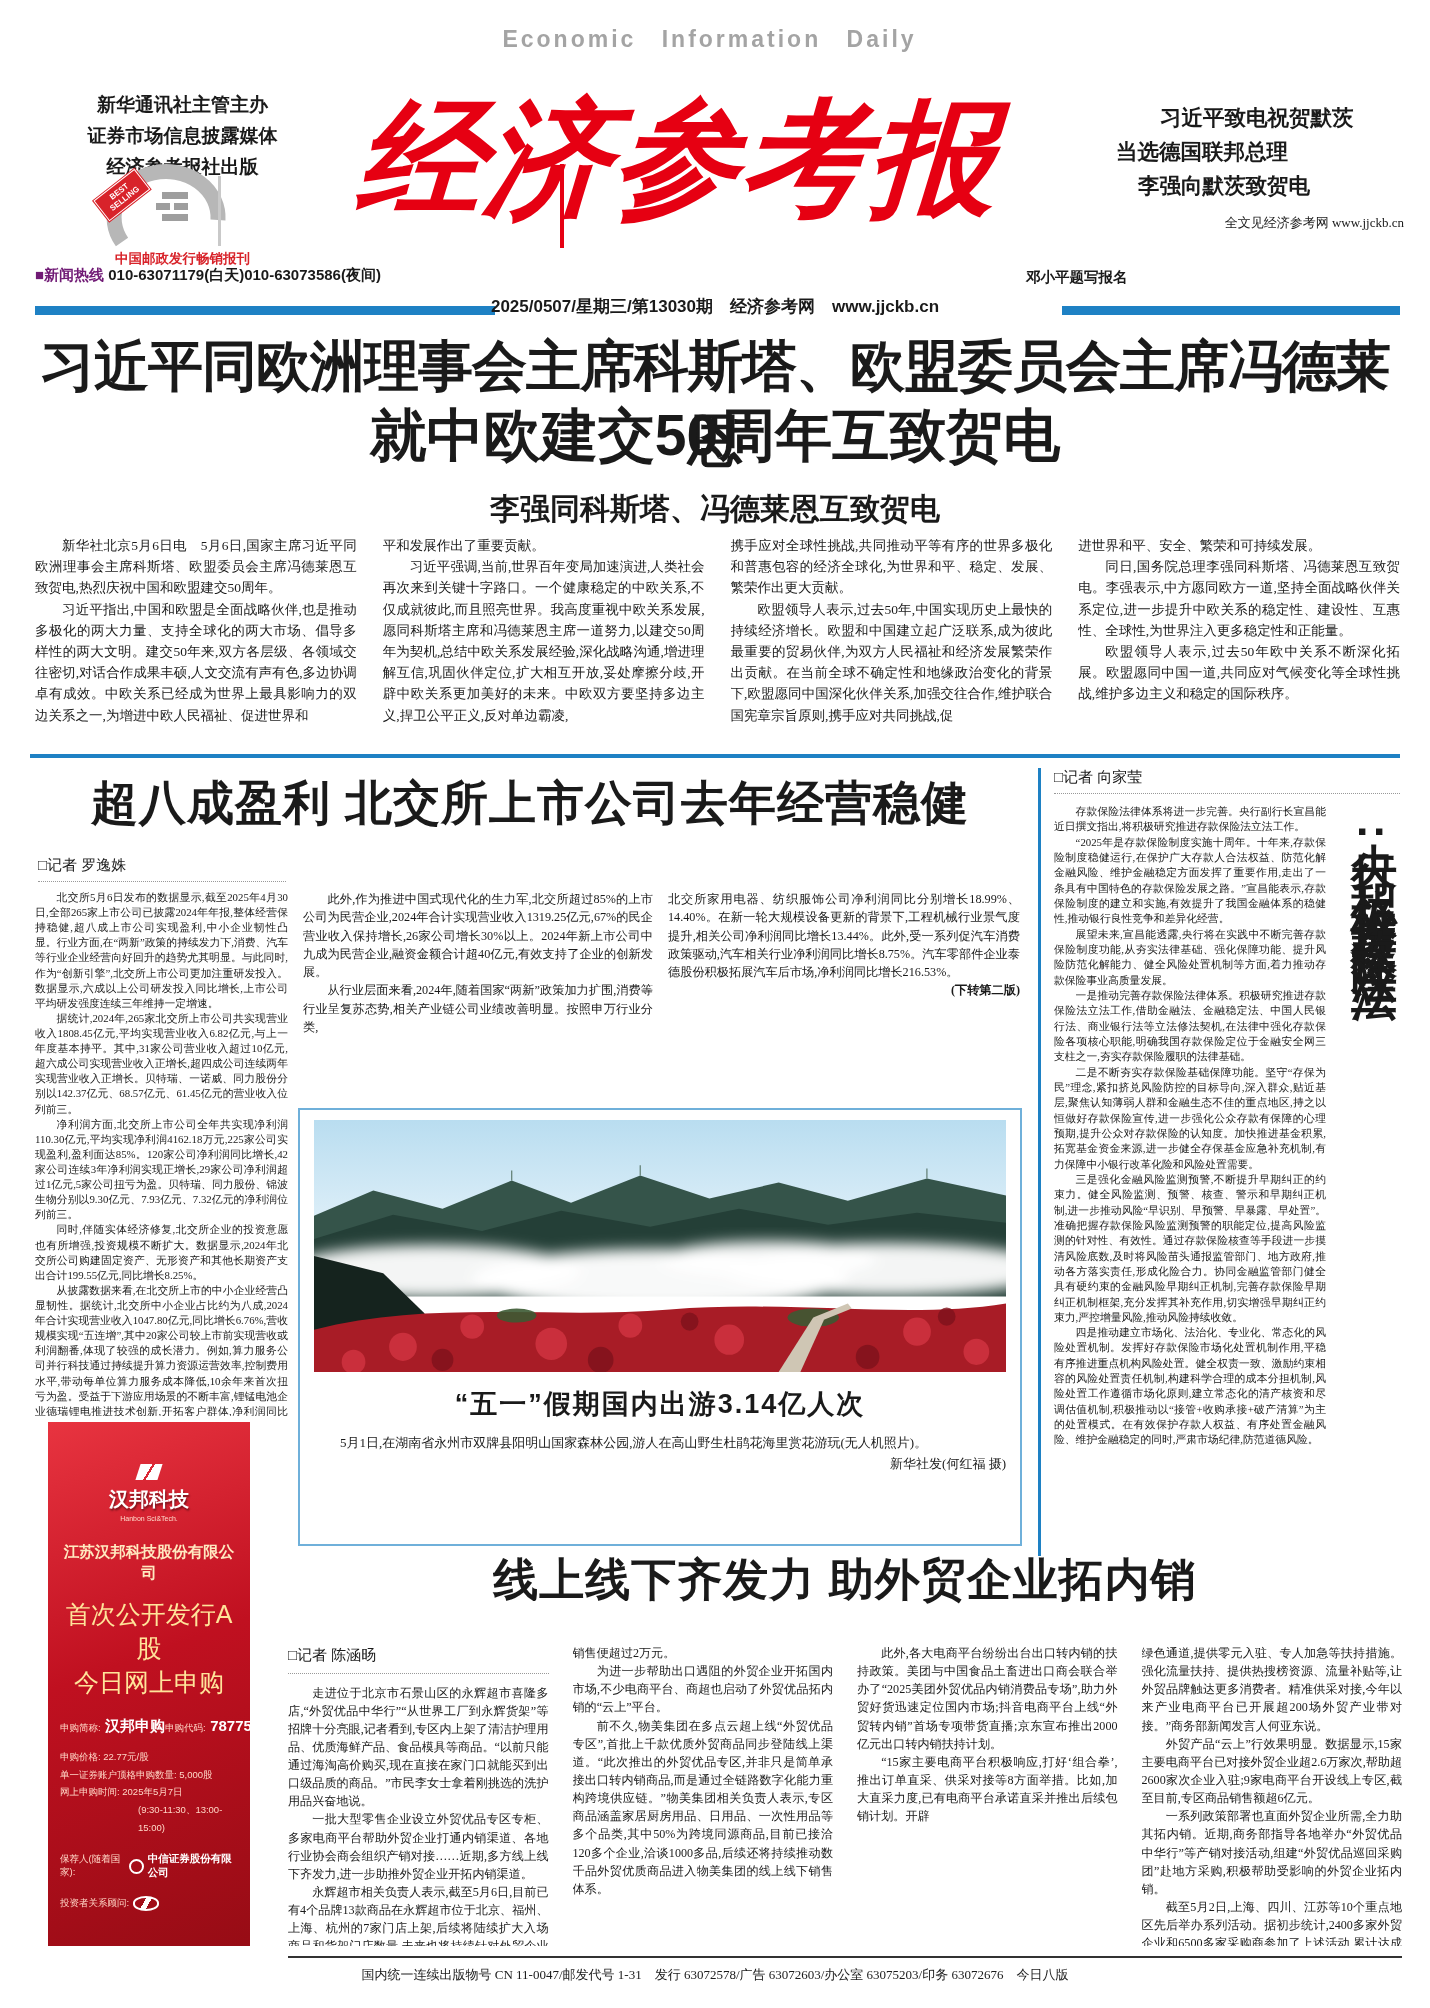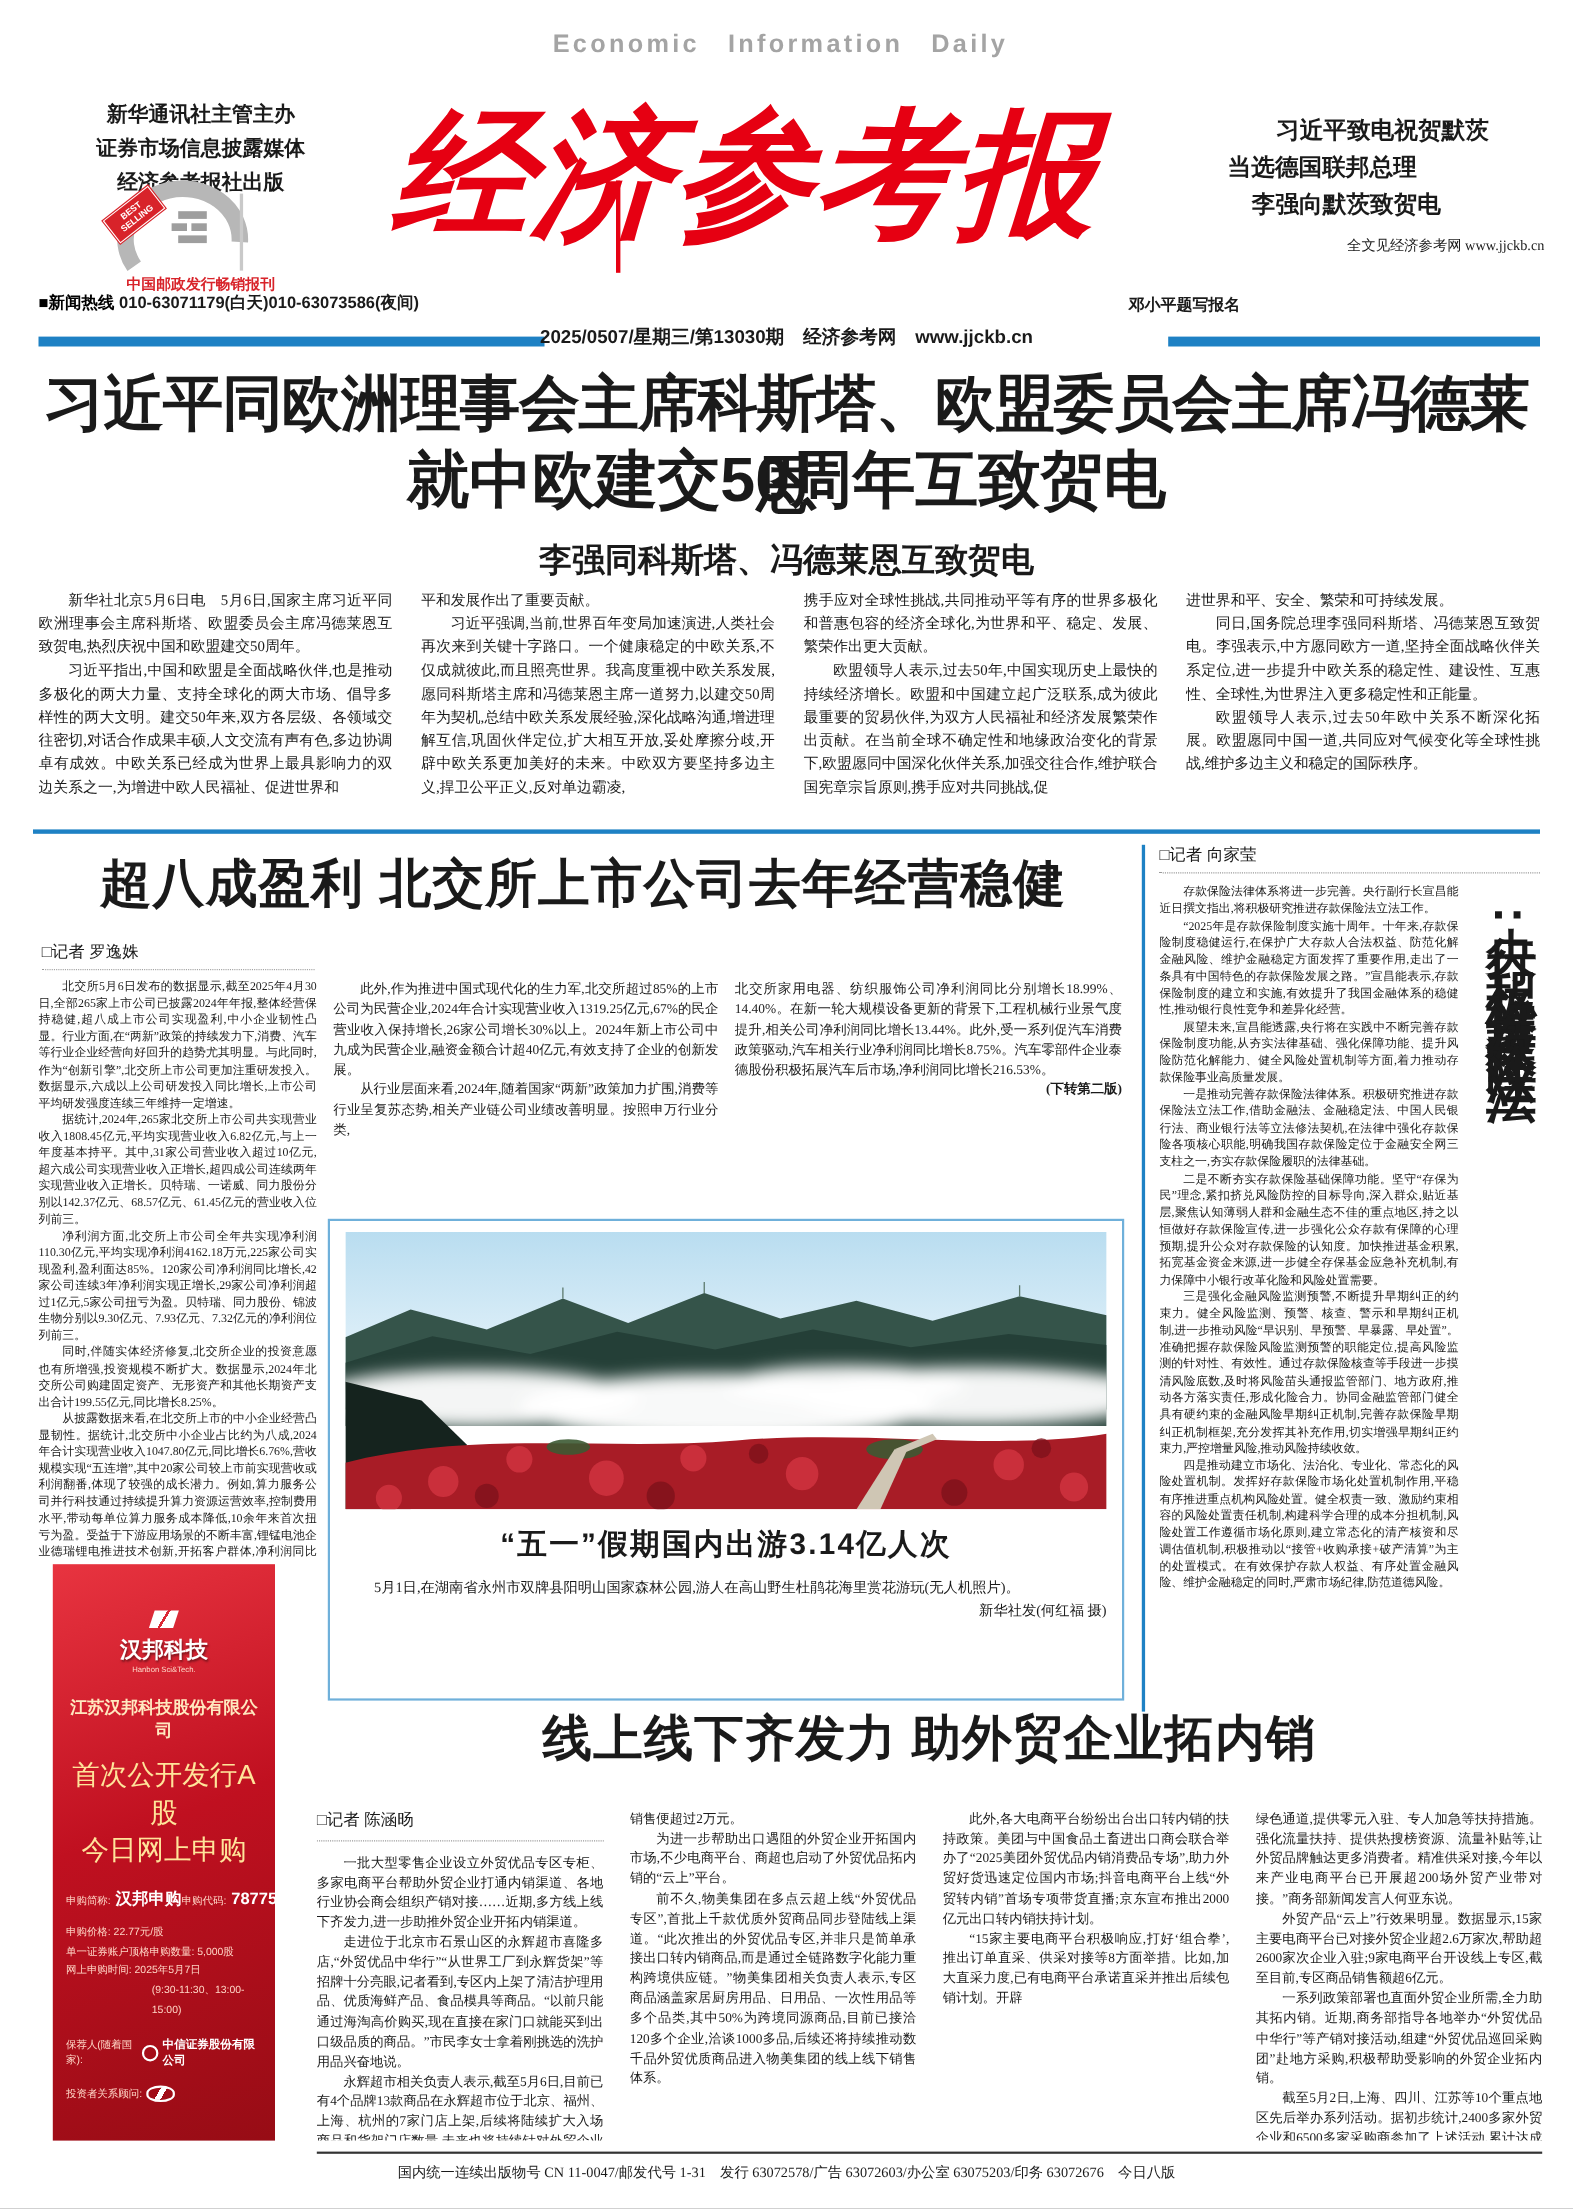--- a/index.html
+++ b/index.html
@@ -23,21 +23,21 @@
   .hdr-red-divider{top:164px;left:560px;width:4px;height:84px;background:#e60012;}
   .masthead{top:74px;left:290px;width:775px;height:172px;display:flex;align-items:center;justify-content:center;
             color:#e60012;font-weight:900;font-style:italic;font-size:126px;letter-spacing:2px;
             transform:skewX(-3deg);white-space:nowrap;}
   .right-news{top:102px;left:1116px;width:288px;font-weight:900;font-size:21.5px;line-height:1.58;}
   .right-news .l1{padding-left:44px;}
   .right-news .l3{padding-left:22px;}
   .right-more{top:214px;left:1116px;width:288px;font-size:13px;text-align:right;}
   .dxp-note{top:268px;left:1026px;font-size:14.5px;font-weight:700;}
   .hotline{top:266px;left:35px;font-size:15px;font-weight:900;}
-  .hotline .red{color:#000000;}
+  .hotline .red{color:#701a75;}
   .date-bar{height:9px;background:#1e81c4;top:306px;}
   .date-bar.left{left:35px;width:460px;}
   .date-bar.right{left:1062px;width:338px;}
   .date-text{top:295px;left:0;right:0;text-align:center;font-size:17px;font-weight:700;}
 
   
   .lead-h1{top:330px;left:15px;right:15px;text-align:center;font-size:55px;font-weight:900;letter-spacing:-1px;}
   .lead-h2{top:398px;left:15px;right:15px;text-align:center;font-size:57px;font-weight:900;}
   .lead-sub{top:489px;left:0;right:0;text-align:center;font-size:30px;font-weight:700;}
   .lead-body{top:535px;left:35px;width:1365px;height:214px;display:flex;gap:26px;}
@@ -308,22 +308,22 @@
       <span>投资者关系顾问:</span>
       <span class="advisor-icon"></span>
     </div>
   </div>
 
   <div class="abs trade">
     <div class="trade-headline hei">线上线下齐发力  助外贸企业拓内销</div>
     <div class="trade-cols">
       <div class="trade-col just">
         <div class="byline trade-byline hei">□记者 陈涵旸</div>
+        <p>走进位于北京市石景山区的永辉超市喜隆多店,“外贸优品中华行”“从世界工厂到永辉货架”等招牌十分亮眼,记者看到,专区内上架了清洁护理用品、优质海鲜产品、食品模具等商品。“以前只能通过海淘高价购买,现在直接在家门口就能买到出口级品质的商品。”市民李女士拿着刚挑选的洗护用品兴奋地说。</p>
         <p>一批大型零售企业设立外贸优品专区专柜、多家电商平台帮助外贸企业打通内销渠道、各地行业协会商会组织产销对接……近期,多方线上线下齐发力,进一步助推外贸企业开拓内销渠道。</p>
-        <p>走进位于北京市石景山区的永辉超市喜隆多店,“外贸优品中华行”“从世界工厂到永辉货架”等招牌十分亮眼,记者看到,专区内上架了清洁护理用品、优质海鲜产品、食品模具等商品。“以前只能通过海淘高价购买,现在直接在家门口就能买到出口级品质的商品。”市民李女士拿着刚挑选的洗护用品兴奋地说。</p>
         <p>永辉超市相关负责人表示,截至5月6日,目前已有4个品牌13款商品在永辉超市位于北京、福州、上海、杭州的7家门店上架,后续将陆续扩大入场商品和货架门店数量,未来也将持续针对外贸企业开放绿色通道。</p>
 
       </div>
       <div class="trade-col just">
         <p class="noind">销售便超过2万元。</p>
         <p>为进一步帮助出口遇阻的外贸企业开拓国内市场,不少电商平台、商超也启动了外贸优品拓内销的“云上”平台。</p>
         <p>前不久,物美集团在多点云超上线“外贸优品专区”,首批上千款优质外贸商品同步登陆线上渠道。“此次推出的外贸优品专区,并非只是简单承接出口转内销商品,而是通过全链路数字化能力重构跨境供应链。”物美集团相关负责人表示,专区商品涵盖家居厨房用品、日用品、一次性用品等多个品类,其中50%为跨境同源商品,目前已接洽120多个企业,洽谈1000多品,后续还将持续推动数千品外贸优质商品进入物美集团的线上线下销售体系。</p>
       </div>
       <div class="trade-col just">
         <p>此外,各大电商平台纷纷出台出口转内销的扶持政策。美团与中国食品土畜进出口商会联合举办了“2025美团外贸优品内销消费品专场”,助力外贸好货迅速定位国内市场;抖音电商平台上线“外贸转内销”首场专项带货直播;京东宣布推出2000亿元出口转内销扶持计划。</p>

